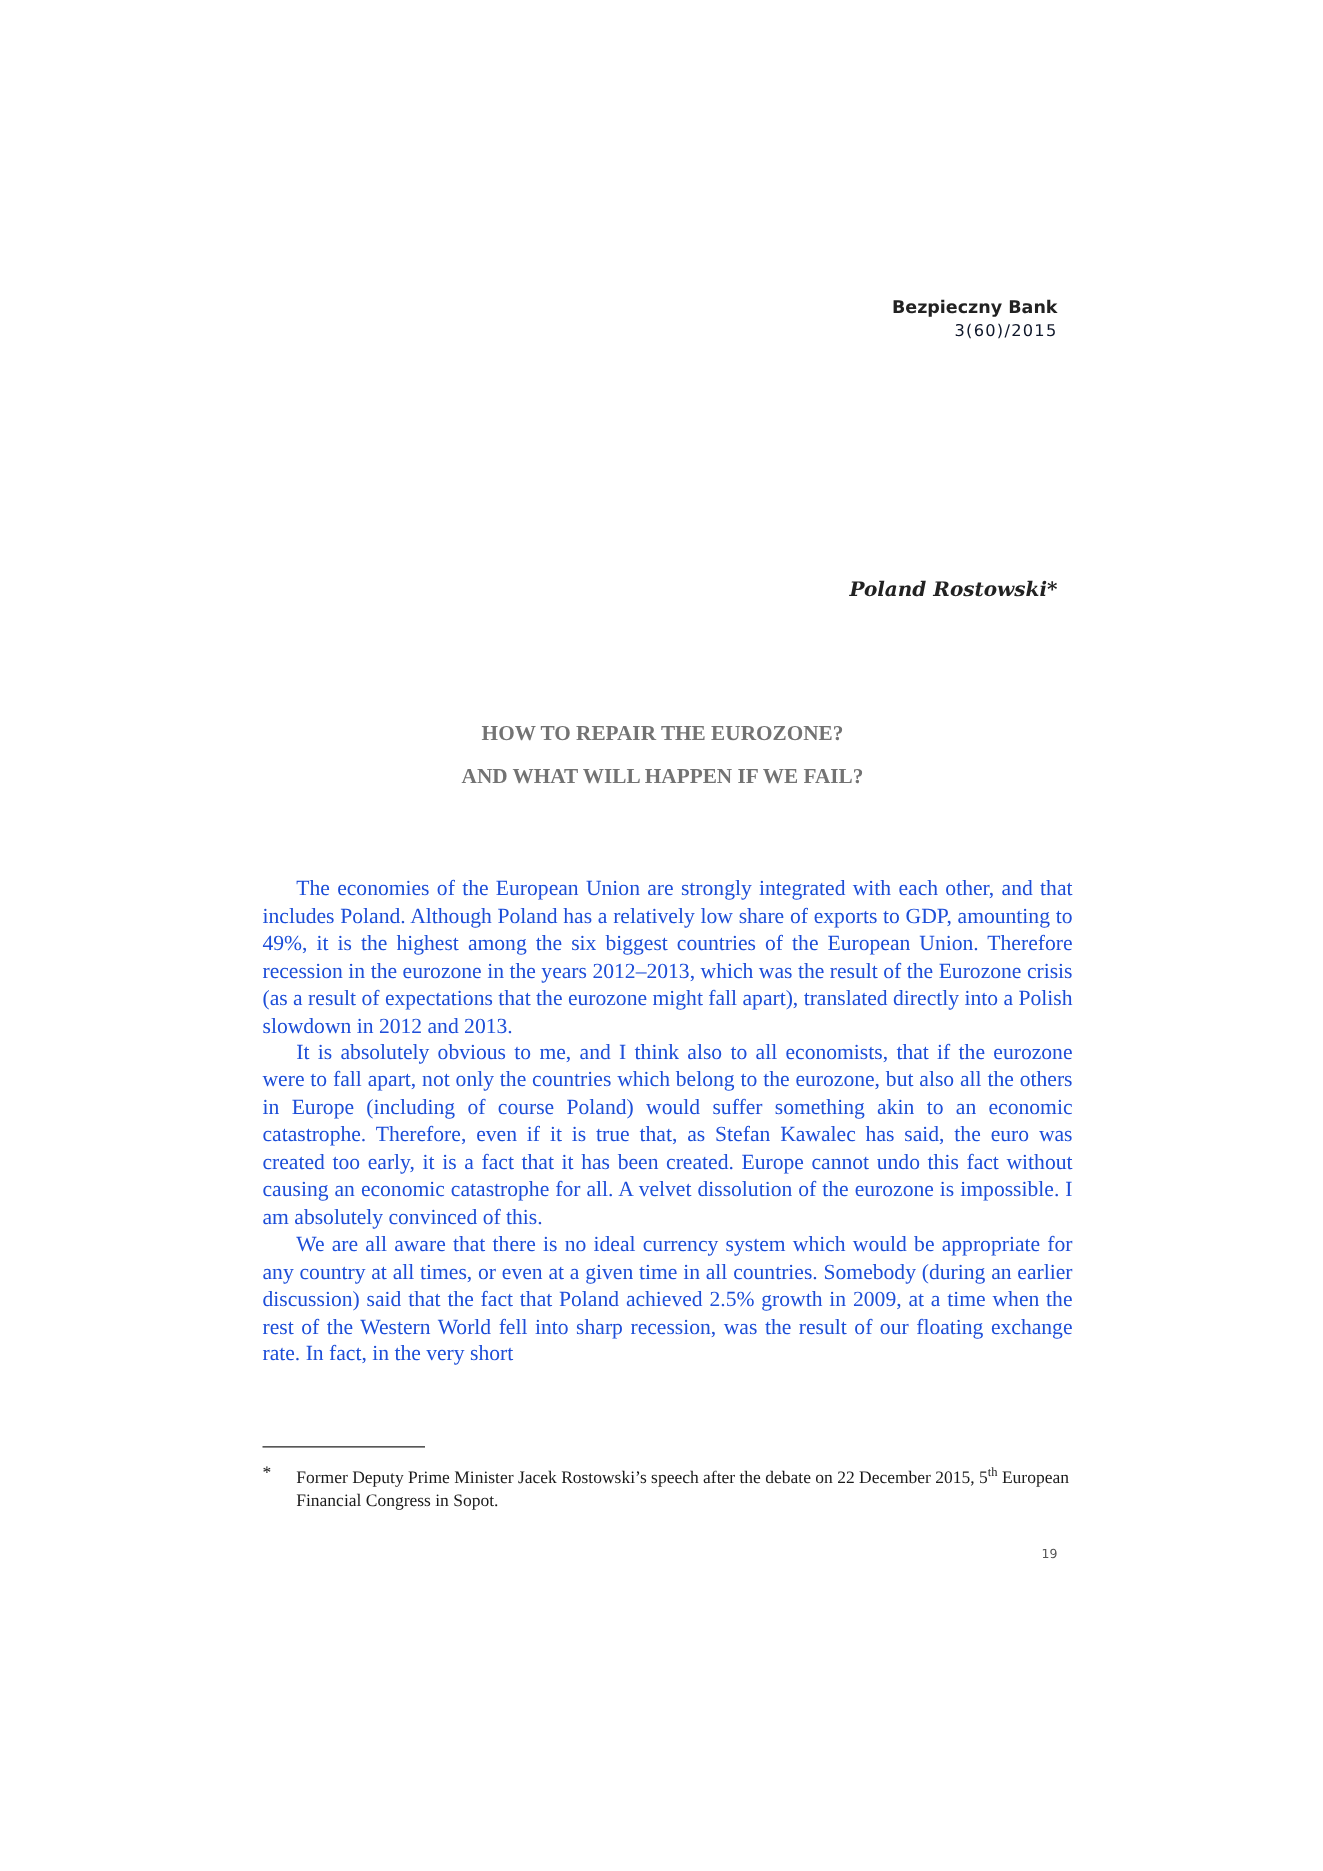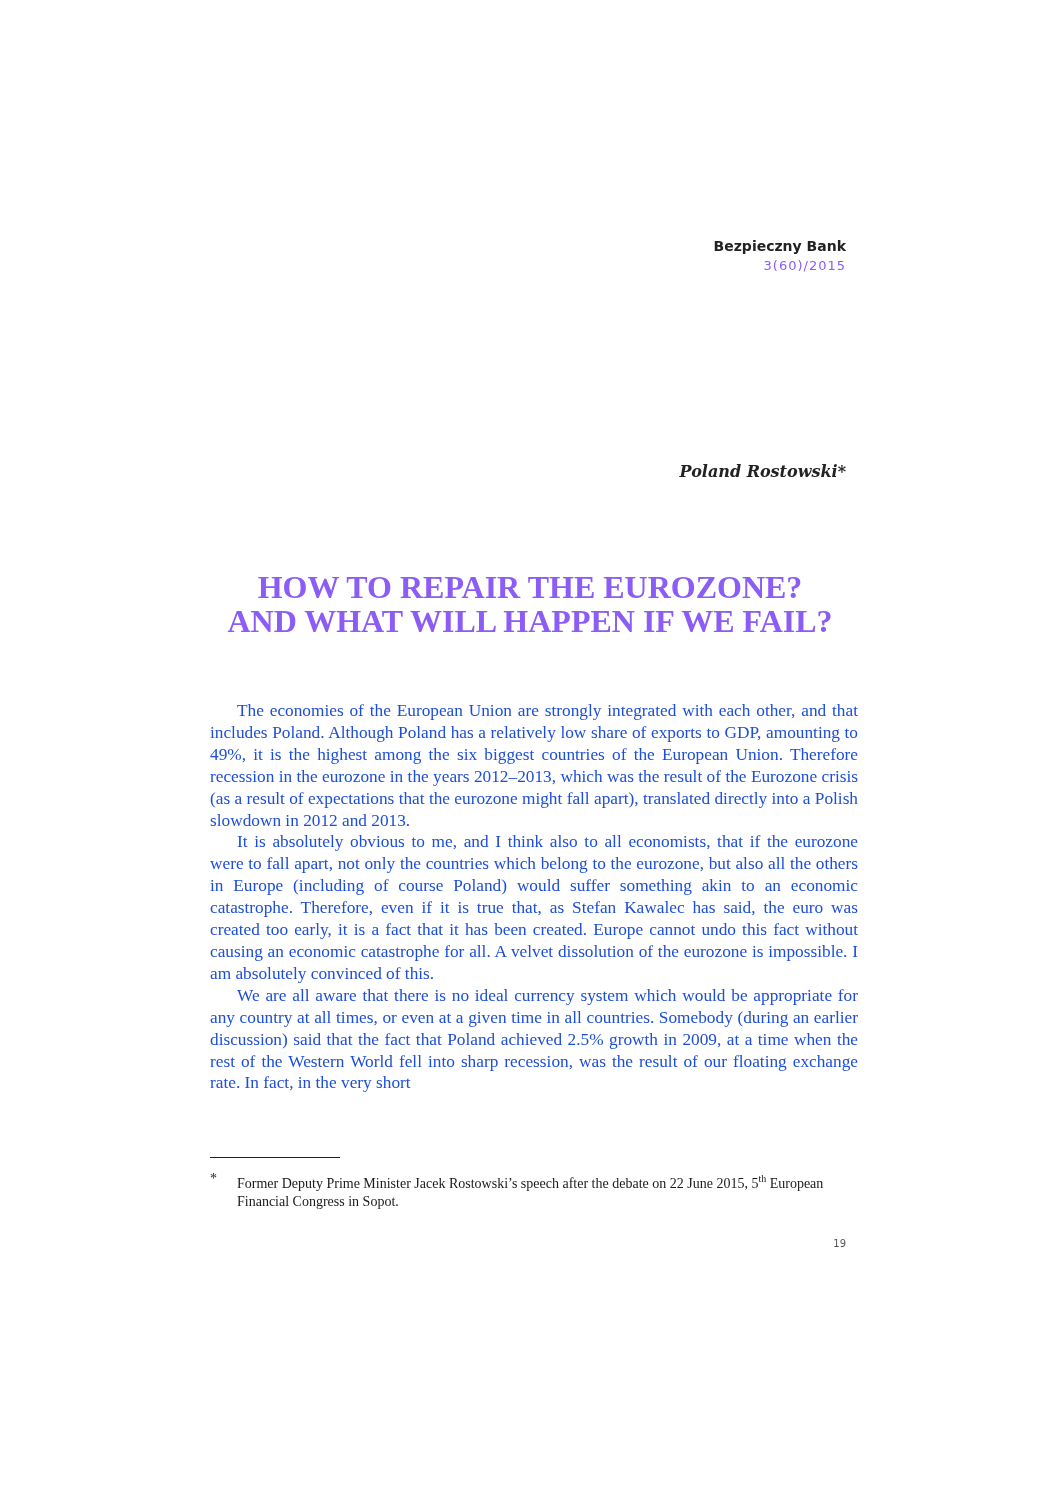--- a/index.html
+++ b/index.html
@@ -1,21 +1,21 @@
 <!DOCTYPE html>
 <html><head>
 <meta charset="utf-8">
 <style>
   html, body { margin: 0; padding: 0; background: #ffffff; }
   body { width: 1058px; height: 1497px; position: relative; overflow: hidden; color: #1a1a1a; }
   .journal { position: absolute; right: 212px; top: 236px; text-align: right; font-family: "DejaVu Sans", sans-serif; }
   .journal-name { font-size: 14px; font-weight: bold; line-height: 20px; color: #222; padding-left: 12px; }
-  .journal-issue { font-size: 13px; line-height: 20px; color: #8b5cf6; letter-spacing: 1px; }
+  .journal-issue { font-size: 13px; line-height: 20px; color: #0f172a; letter-spacing: 1px; }
   .author { position: absolute; right: 212px; top: 462px; font-family: "DejaVu Serif", serif; font-style: italic; font-weight: bold; font-size: 16px; color: #222; }
-  .title { position: absolute; left: 200px; width: 660px; top: 570px; text-align: center; font-family: "Liberation Serif", serif; font-weight: bold; font-size: 32px; line-height: 34px; color: #8b5cf6; }
+  .title { position: absolute; left: 200px; width: 660px; top: 570px; text-align: center; font-family: "Liberation Serif", serif; font-weight: bold; font-size: 17px; line-height: 34px; color: #737373; }
   .body-text { position: absolute; left: 210px; width: 648px; top: 700px; font-family: "Liberation Serif", serif; font-size: 17.3px; line-height: 21.9px; text-align: justify; color: #1d4ed8; }
   .body-text p { margin: 0; text-indent: 27px; }
   .footnote-rule { position: absolute; left: 210px; top: 1157px; width: 130px; height: 1px; background: #222; }
   .footnote { position: absolute; left: 210px; width: 648px; top: 1170px; font-family: "Liberation Serif", serif; font-size: 14px; line-height: 18px; color: #1a1a1a; display: flex; }
   .fn-mark { width: 27px; flex: none; }
   .fn-text { flex: 1; }
   .fn-text sup { font-size: 10px; }
   .page-number { position: absolute; right: 212px; top: 1238px; font-family: "DejaVu Sans", sans-serif; font-size: 10px; color: #555; }
 </style>
 </head>
@@ -36,16 +36,16 @@
 <div class="body-text">
   <p>The economies of the European Union are strongly integrated with each other, and that includes Poland. Although Poland has a relatively low share of exports to GDP, amounting to 49%, it is the highest among the six biggest countries of the European Union. Therefore recession in the eurozone in the years 2012–2013, which was the result of the Eurozone crisis (as a result of expectations that the eurozone might fall apart), translated directly into a Polish slowdown in 2012 and 2013.</p>
   <p>It is absolutely obvious to me, and I think also to all economists, that if the eurozone were to fall apart, not only the countries which belong to the eurozone, but also all the others in Europe (including of course Poland) would suffer something akin to an economic catastrophe. Therefore, even if it is true that, as Stefan Kawalec has said, the euro was created too early, it is a fact that it has been created. Europe cannot undo this fact without causing an economic catastrophe for all. A velvet dissolution of the eurozone is impossible. I am absolutely convinced of this.</p>
   <p>We are all aware that there is no ideal currency system which would be appropriate for any country at all times, or even at a given time in all countries. Somebody (during an earlier discussion) said that the fact that Poland achieved 2.5% growth in 2009, at a time when the rest of the Western World fell into sharp recession, was the result of our floating exchange rate. In fact, in the very short</p>
 </div>
 
 <div class="footnote-rule"></div>
 
 <div class="footnote">
   <span class="fn-mark">*</span>
-  <span class="fn-text"><span>Former Deputy Prime Minister Jacek Rostowski’s speech after the debate on 22 June 2015, 5</span><sup>th</sup><span> European Financial Congress in Sopot.</span></span>
+  <span class="fn-text"><span>Former Deputy Prime Minister Jacek Rostowski’s speech after the debate on 22 December 2015, 5</span><sup>th</sup><span> European Financial Congress in Sopot.</span></span>
 </div>
 
 <div class="page-number">19</div>
 
 </body></html>

